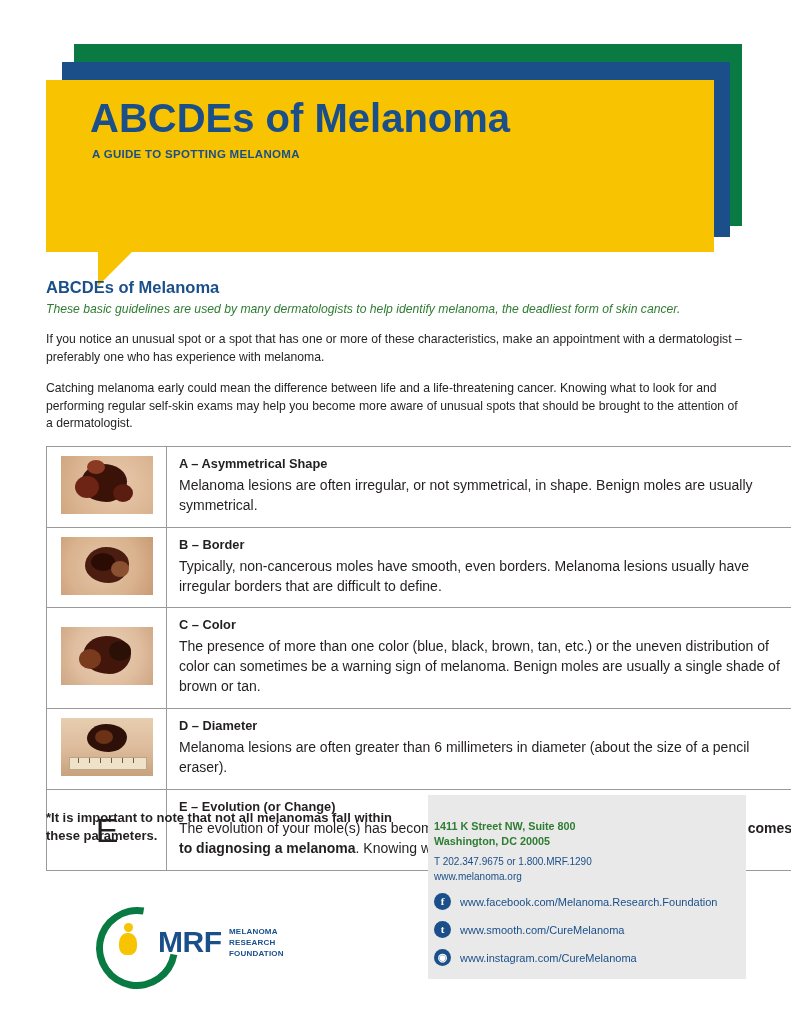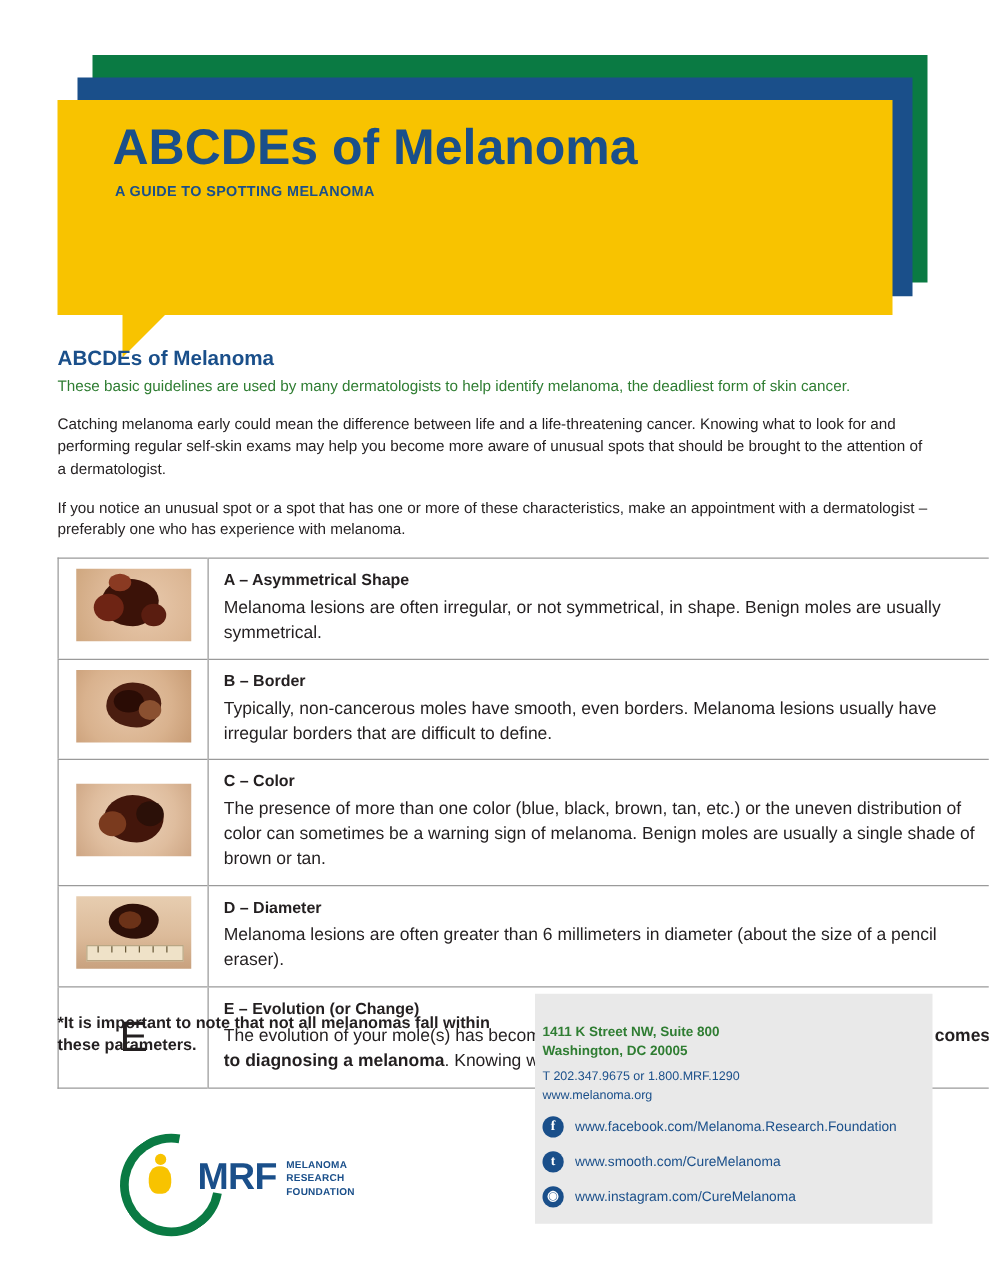--- a/index.html
+++ b/index.html
@@ -85,20 +85,21 @@
     margin: 0 0 4px 46px;
     font-size: 16.5px;
     font-weight: bold;
     color: #1a4f8a;
   }
   .section-lede {
     margin: 0 46px 14px 46px;
     font-size: 12.2px;
     color: #2f7d32;
     line-height: 1.35;
+    font-style: italic;
   }
   .para {
     margin: 0 46px 13px 46px;
     font-size: 12.2px;
     line-height: 1.45;
     color: #231f20;
   }
 
   
   .abcde-table {
@@ -342,22 +343,22 @@
   <div class="band-yellow"></div>
   <div class="band-tail"></div>
   <div class="header-title">ABCDEs of Melanoma</div>
   <div class="header-sub">A GUIDE TO SPOTTING MELANOMA</div>
 </div>
 
 <div class="content">
 
   <h2 class="section-title">ABCDEs of Melanoma</h2>
   <p class="section-lede">These basic guidelines are used by many dermatologists to help identify melanoma, the deadliest form of skin cancer.</p>
+  <p class="para">If you notice an unusual spot or a spot that has one or more of these characteristics, make an appointment with a dermatologist – preferably one who has experience with melanoma.</p>
   <p class="para">Catching melanoma early could mean the difference between life and a life-threatening cancer. Knowing what to look for and performing regular self-skin exams may help you become more aware of unusual spots that should be brought to the attention of a dermatologist.</p>
-  <p class="para">If you notice an unusual spot or a spot that has one or more of these characteristics, make an appointment with a dermatologist – preferably one who has experience with melanoma.</p>
 
   <table class="abcde-table">
     <tbody>
 
       <tr>
         <td class="cell-img">
           <span class="photo skin-a">
             <span class="blob b1"></span><span class="blob b2"></span>
             <span class="blob b3"></span><span class="blob b4"></span>
           </span>

